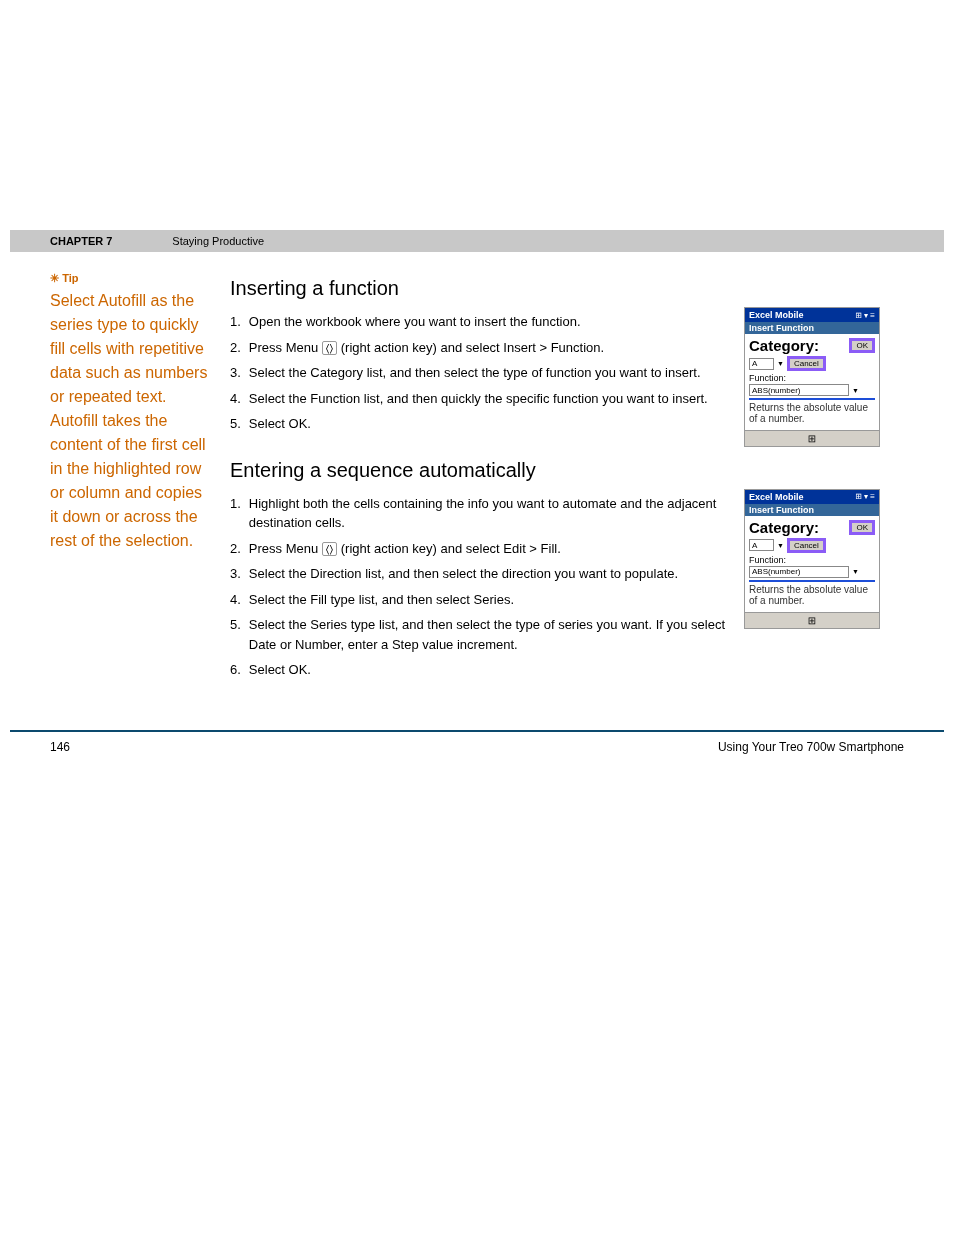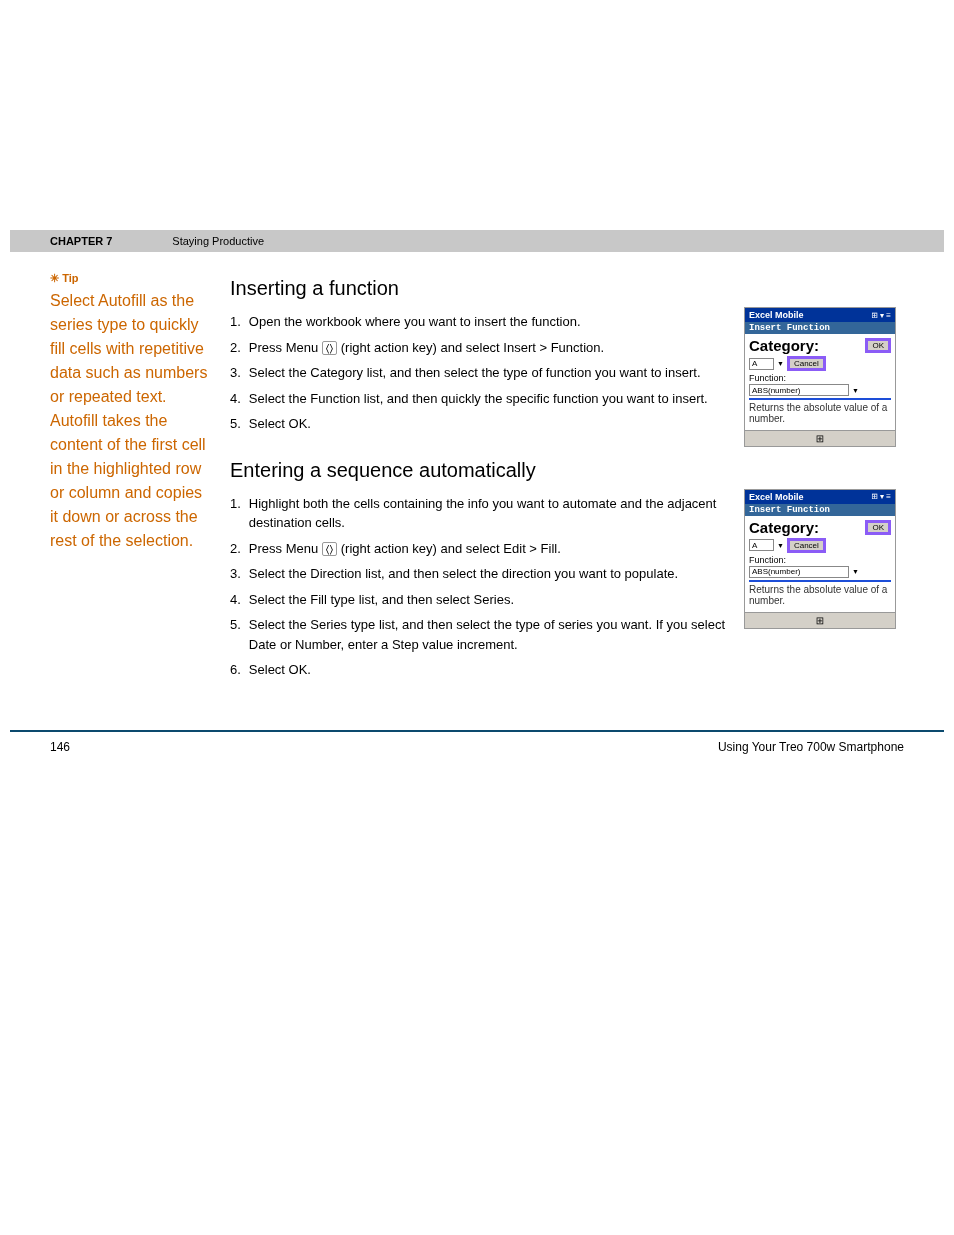--- a/index.html
+++ b/index.html
@@ -100,21 +100,21 @@
     .step-text {
       font-size: 13px;
       line-height: 1.5;
     }
 
     
     .phone-screenshot {
       border: 1px solid #999;
       background: #fff;
       font-size: 9px;
-      width: 152px;
+      width: 136px;
     }
     .phone-titlebar {
       background: #003399;
       color: #fff;
       padding: 2px 4px;
       display: flex;
       justify-content: space-between;
       align-items: center;
       font-size: 9px;
     }
@@ -128,21 +128,20 @@
       gap: 2px;
       font-size: 8px;
       color: #fff;
     }
     .phone-toolbar {
       background: #336699;
       color: #fff;
       font-size: 9px;
       padding: 1px 4px;
       font-weight: bold;
-      font-family: Liberation Mono, monospace;
     }
     .phone-body {
       padding: 3px 4px;
       font-size: 9px;
     }
     .phone-field-row {
       display: flex;
       align-items: center;
       justify-content: space-between;
       margin-bottom: 2px;

